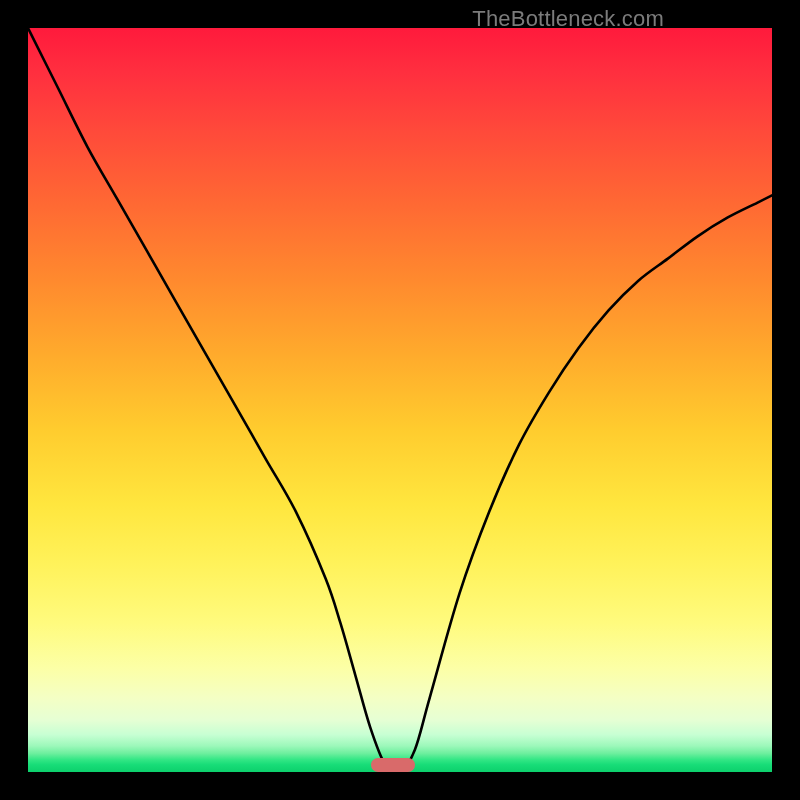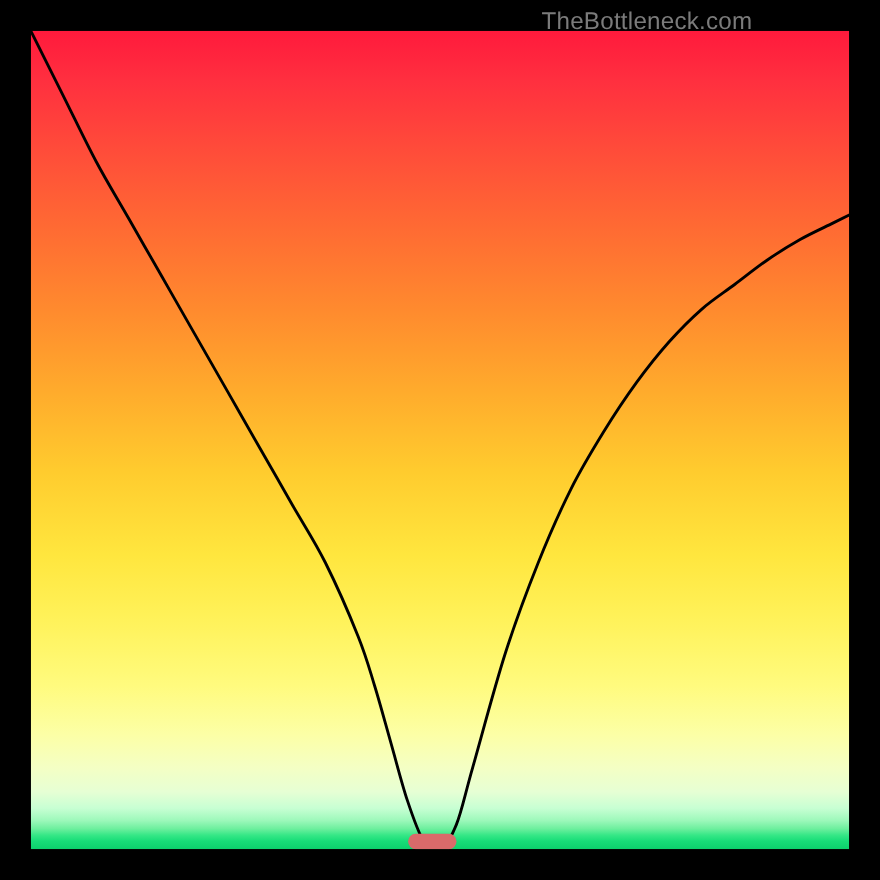--- a/index.html
+++ b/index.html
@@ -10,21 +10,20 @@
     background: #000;
     overflow: hidden;
     font-family: Arial, Helvetica, sans-serif;
   }
   .frame {
     position: absolute;
     top: 0; left: 0;
     width: 676px;
     height: 800px;
     background: #000;
-    padding-left: 20px;
   }
   .plot {
     position: absolute;
     top: 28px;
     left: 28px;
     width: 744px;
     height: 744px;
     overflow: hidden;
   }
   .gradient {

